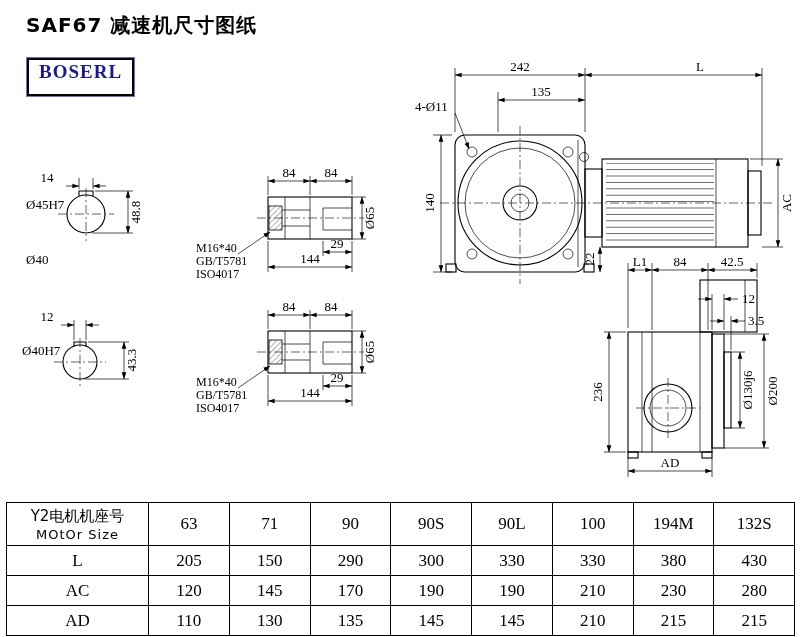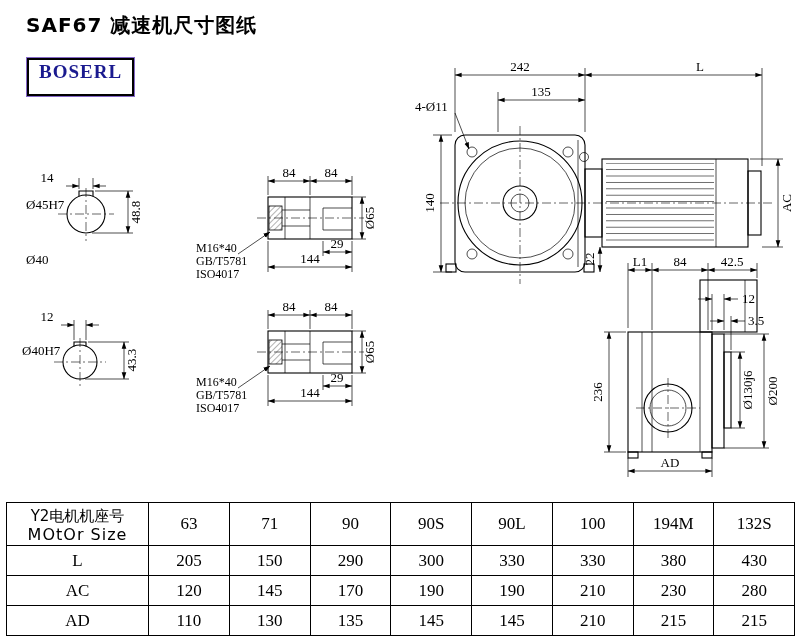--- a/index.html
+++ b/index.html
@@ -4,21 +4,21 @@
 <style>
 html,body{margin:0;padding:0;width:800px;height:637px;background:#fff;overflow:hidden}
 body{position:relative;font-family:"Liberation Sans",sans-serif;color:#000}
 .title{position:absolute;left:26px;top:12px;font-size:20px;font-weight:bold;letter-spacing:1px;font-family:"DejaVu Sans",sans-serif}
 .logo{position:absolute;left:27px;top:58px;border:2px solid #000;box-shadow:0 0 0 1px #8468c8;padding:1px 10px 11px;font-family:"Liberation Serif",serif;font-size:19px;font-weight:bold;color:#1a1a8f;letter-spacing:1px;background:#fff}
 svg.drawing{position:absolute;left:0;top:0}
 table.dims{position:absolute;left:6px;top:502px;width:789px;border-collapse:collapse;table-layout:fixed;background:#fff}
 .dims th,.dims td{border:1.2px solid #000;text-align:center;vertical-align:middle;font-family:"Liberation Serif",serif;font-weight:normal;font-size:17px;padding:0;height:29px}
 .dims tr.hd th{height:42px}
 .hcn{font-size:15px;line-height:20px;font-family:"DejaVu Sans",sans-serif}
-.hen{font-size:16px;line-height:17px;font-family:"DejaVu Sans",sans-serif;letter-spacing:1px}
+.hen{font-size:13px;line-height:17px;font-family:"DejaVu Sans",sans-serif;letter-spacing:1px}
 svg text{font-family:"Liberation Serif",serif;font-size:13px;fill:#000}
 .small{font-size:12px}
 .ol{fill:none;stroke:#000;stroke-width:1.1}
 .tl{fill:none;stroke:#000;stroke-width:0.7}
 .dl{fill:none;stroke:#000;stroke-width:0.7}
 .cl{fill:none;stroke:#000;stroke-width:0.6;stroke-dasharray:9 3 2 3}
 </style>
 </head>
 <body>
 

